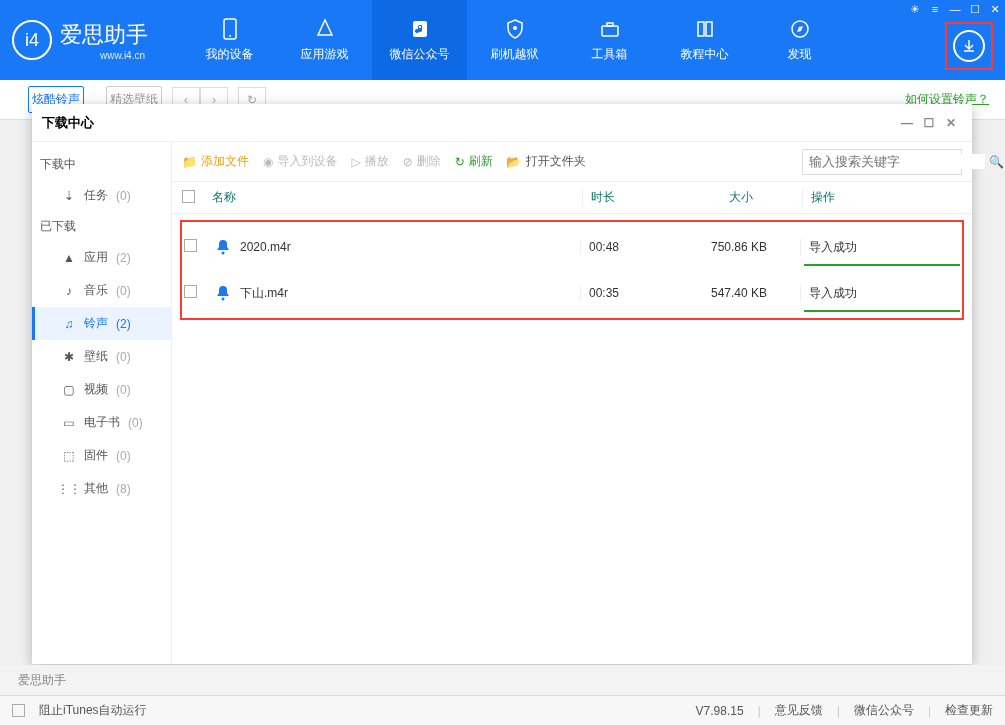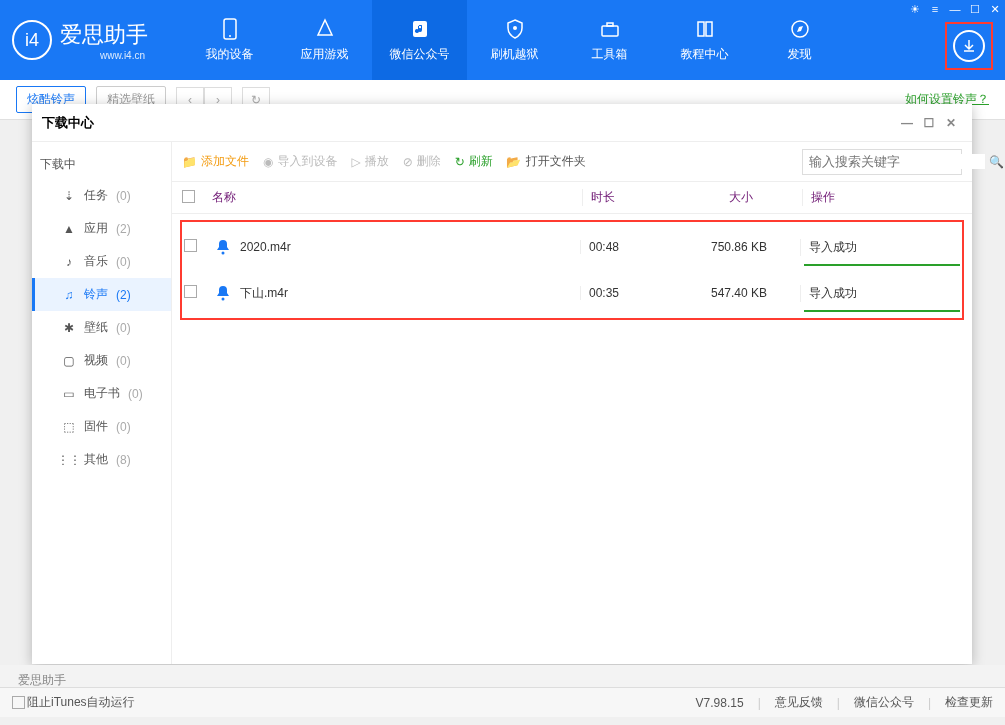--- a/index.html
+++ b/index.html
@@ -16,21 +16,21 @@
 .nav-item { width: 95px; display: flex; flex-direction: column; align-items: center; justify-content: center; gap: 5px; font-size: 12px; cursor: pointer; }
 .nav-item.active { background: #0d6ae4; }
 .nav-icon { width: 24px; height: 24px; display: flex; align-items: center; justify-content: center; }
 .dl-circle { width: 32px; height: 32px; border: 2px solid #fff; border-radius: 50%; display: flex; align-items: center; justify-content: center; }
 .win-controls { position: absolute; top: 0; right: 0; display: flex; gap: 0; }
 .win-btn { width: 20px; height: 18px; display: flex; align-items: center; justify-content: center; font-size: 11px; color: #fff; cursor: pointer; }
 .dl-highlight { position: absolute; right: 12px; top: 22px; width: 48px; height: 48px; border: 2px solid #ff3b30; display: flex; align-items: center; justify-content: center; }
 
 
 .sec-bar { height: 40px; background: #fff; border-bottom: 1px solid #e0e0e0; display: flex; align-items: center; padding: 0 16px; gap: 10px; font-size: 12px; color: #333; }
-.sec-tab { padding: 4px 10px; border: 1px solid #1978f5; color: #1978f5; border-radius: 2px; }
+.sec-tab { padding: 4px 3px; border: 1px solid #1978f5; color: #1978f5; border-radius: 2px; margin-left: 12px; }
 .sec-tab.gray { border-color: #ccc; color: #999; }
 .sec-nav { display: flex; gap: 0; }
 .sec-nbtn { width: 28px; height: 26px; border: 1px solid #ddd; display: flex; align-items: center; justify-content: center; color: #aaa; }
 .help-link { margin-left: auto; color: #2aa02a; text-decoration: underline; font-size: 12px; }
 
 
 .modal { position: absolute; left: 32px; top: 104px; width: 940px; height: 560px; background: #fff; box-shadow: 0 2px 12px rgba(0,0,0,.25); display: flex; flex-direction: column; }
 .modal-title { height: 38px; display: flex; align-items: center; padding: 12px 10px; font-size: 13px; border-bottom: 1px solid #eee; font-weight: bold; }
 .modal-title .spacer { flex: 1; }
 .modal-wbtn { width: 22px; height: 22px; display: flex; align-items: center; justify-content: center; color: #888; font-size: 12px; cursor: pointer; }
@@ -49,35 +49,35 @@
 .content { flex: 1; display: flex; flex-direction: column; }
 .toolbar { height: 40px; display: flex; align-items: center; padding: 0 10px; gap: 14px; font-size: 12px; color: #555; border-bottom: 1px solid #eee; }
 .tb-item { display: flex; align-items: center; gap: 4px; cursor: pointer; }
 .tb-item.orange { color: #f39c12; }
 .tb-item.green { color: #2aa02a; }
 .tb-item.disabled { color: #bbb; }
 .search-box { margin-left: auto; width: 160px; height: 26px; border: 1px solid #ddd; display: flex; align-items: center; padding: 0 6px; gap: 4px; }
 .search-box input { border: none; outline: none; flex: 1; font-size: 13px; color: #333; }
 .search-box .mag { color: #bbb; }
 
-.table-head { height: 32px; display: flex; align-items: center; padding: 0 10px; font-size: 12px; color: #701a75; border-bottom: 1px solid #eee; }
+.table-head { height: 32px; display: flex; align-items: center; padding: 0 10px; font-size: 12px; color: #0f766e; border-bottom: 1px solid #eee; }
 .col-check { width: 30px; }
 .col-name { flex: 1; }
 .col-dur { width: 110px; border-left: 1px solid #eee; padding-left: 8px; }
 .col-size { width: 110px; text-align: center; padding-right: 12px; border-left: 0; }
 .col-op { width: 160px; border-left: 1px solid #eee; padding-left: 8px; }
 
 .rows-wrap { margin: 6px 8px; border: 2px solid #ff3b30; padding: 2px 0; }
 .row { height: 46px; display: flex; align-items: center; padding: 0 2px; font-size: 12px; color: #333; position: relative; }
 .row .col-name { display: flex; align-items: center; gap: 8px; }
 .bell { width: 18px; height: 18px; color: #1978f5; }
 .progress { position: absolute; right: 2px; bottom: 4px; width: 156px; height: 2px; background: #2aa02a; }
 
 
-.footer { position: absolute; left: 0; bottom: 8px; width: 100%; height: 30px; background: #f7f7f7; border-top: 1px solid #ddd; display: flex; align-items: center; padding: 0 12px; font-size: 12px; color: #555; gap: 2px; }
+.footer { position: absolute; left: 0; bottom: 0; width: 100%; height: 30px; background: #f7f7f7; border-top: 1px solid #ddd; display: flex; align-items: center; padding: 0 12px; font-size: 12px; color: #555; gap: 14px; }
 .footer .sep { color: #ccc; }
 .footer .right { margin-left: auto; display: flex; gap: 14px; align-items: center; }
 .app-name-row { position: absolute; left: 0; bottom: 30px; width: 100%; height: 30px; display: flex; align-items: center; padding: 0 18px; font-size: 12px; color: #888; background: #f3f3f3; }
 
 .chk { width: 13px; height: 13px; border: 1px solid #aaa; display: inline-block; }
 svg { display: block; }
 </style>
 </head>
 <body>
 
@@ -188,20 +188,21 @@
     <span class="modal-wbtn">✕</span>
   </div>
   <div class="modal-body">
     <div class="sidebar">
       <div class="sb-head">下载中</div>
       <div class="sb-item">
         <span class="sb-ico">⇣</span>
         <span>任务</span>
         <span class="sb-count">(0)</span>
       </div>
+      <div class="sb-head">已下载</div>
 
       <div class="sb-item">
           <span class="sb-ico">▲</span>
           <span>应用</span>
           <span class="sb-count">(2)</span>
         </div>
       <div class="sb-item">
           <span class="sb-ico">♪</span>
           <span>音乐</span>
           <span class="sb-count">(0)</span>

